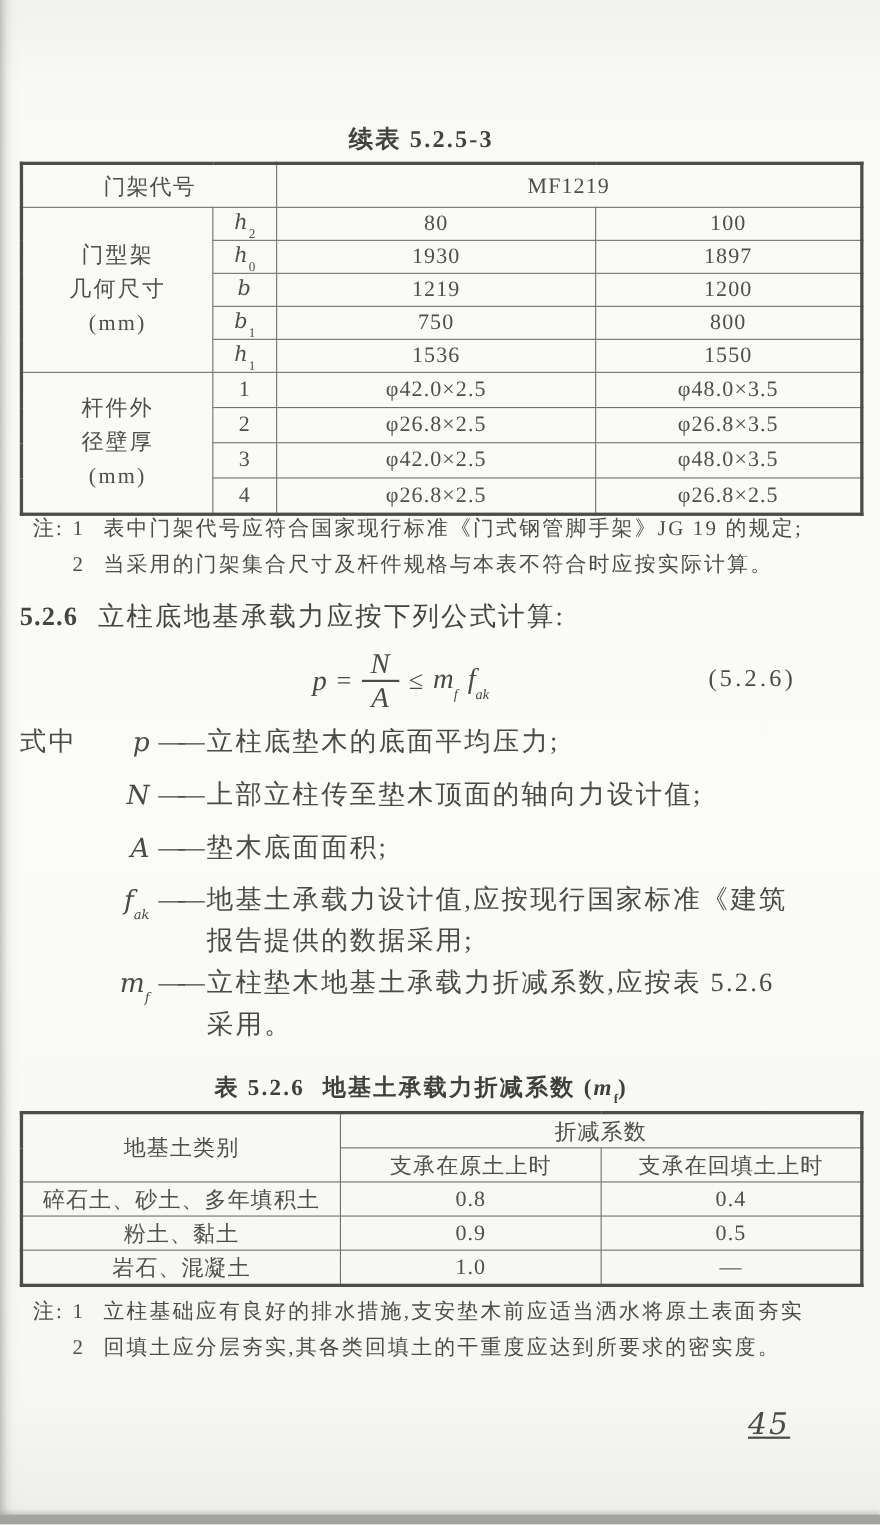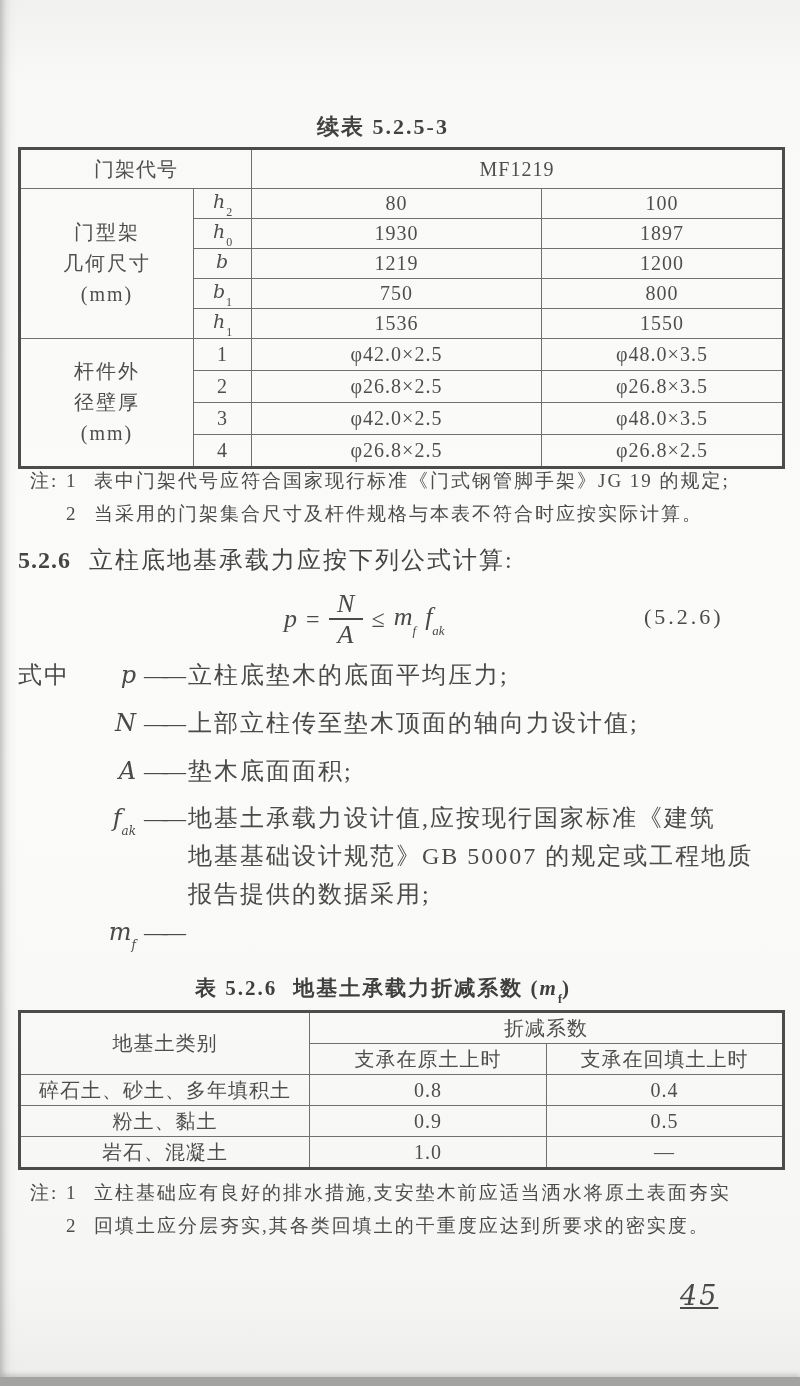--- a/index.html
+++ b/index.html
@@ -233,27 +233,30 @@
       <div class="def-dash">——</div>
       <div class="def-text">
         <div>垫木底面面积;</div>
       </div>
     </div>
     <div class="def-row">
       <div class="def-sym"><span>f</span><sub class="small">ak</sub></div>
       <div class="def-dash">——</div>
       <div class="def-text">
         <div>地基土承载力设计值,应按现行国家标准《建筑</div>
-        <div>地基基础设计规范》GB 50007 的规定或工程地质</div>
         <div>报告提供的数据采用;</div>
       </div>
     </div>
     <div class="def-row">
       <div class="def-sym"><span>m</span><sub class="small">f</sub></div>
       <div class="def-dash">——</div>
+      <div class="def-text">
+        <div>立柱垫木地基土承载力折减系数,应按表 5.2.6</div>
+        <div>采用。</div>
+      </div>
     </div>
   </div>
 
   <div class="caption2">
     <span>表 5.2.6</span><span class="cap-gap"></span><span>地基土承载力折减系数</span>
     <span><span>(</span><i>m</i><sub class="small">f</sub><span>)</span></span>
   </div>
 
   <table class="t2">
     <colgroup>

